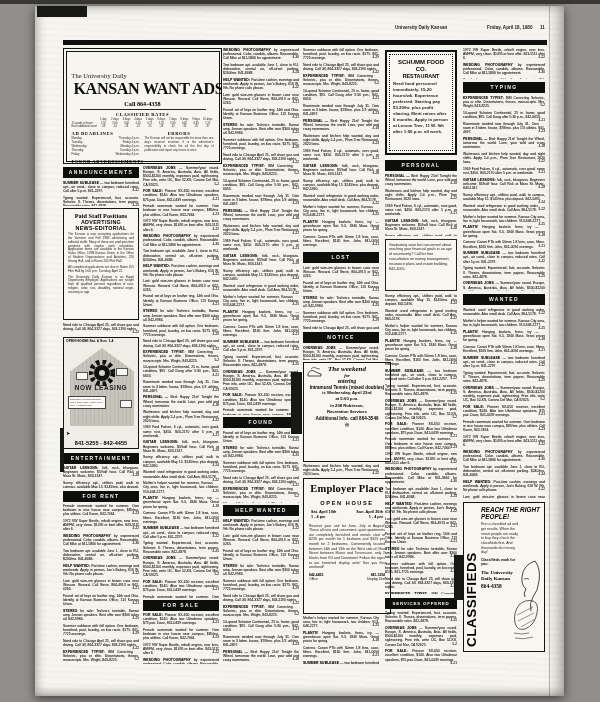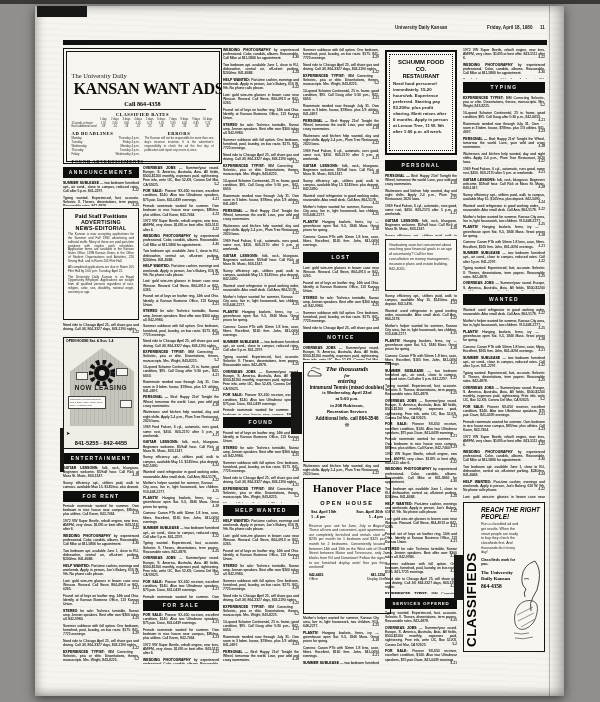--- a/index.html
+++ b/index.html
@@ -379,38 +379,38 @@
   <div class="bar" style="left:268px;top:326px;width:76px;">NOTICE</div>
   <div class="fillblk" style="left:268px;top:340px;width:76px;height:14px;">
       <p class="sn"><b>OVERSEAS JOBS </b>— Summer/year round. Europe, S. America, Australia, Asia. All fields, $500-$1200 monthly, expenses paid, sightseeing. Free info, write IJC, Box 52-KS, Corona Del Mar, CA 92625.</p>
     </div>
 
   <div class="adbox tennis">
     <svg width="16" height="12" viewBox="0 0 16 12">
       <path d="M1 8 Q3 3 7 5 Q10 7 14 8 L14 10 L1 10 Z" fill="none" stroke="#222" stroke-width=".8"></path>
       <path d="M4 3 Q6 0 9 2 Q11 3 13 3" fill="none" stroke="#222" stroke-width=".6"></path>
     </svg>
-    <div class="l1">The thousands</div>
+    <div class="l1">The weekend</div>
     <div class="l2" style="font-size:4.6px;font-style:italic;font-weight:bold;">for</div>
     <div class="l2">entering</div>
     <div class="l3">Intramural Tennis (mixed doubles)</div>
     <div class="l4">is Wednesday, April 23rd</div>
     <div class="l4">at 5:00 p.m.</div>
     <div class="l4">in 208 Robinson,</div>
     <div class="l4">Recreation Services</div>
     <div class="l3">Additional Info. call 864-3546</div>
     <div class="bow">❈</div>
   </div>
 
   <div class="fillblk" style="left:268px;top:458px;width:76px;height:12px;">
       <p class="sn">Waitresses and kitchen help wanted, day and night shifts. Apply 2-4 p.m., Plum Tree Restaurant, 2620 Iowa.<span class="end">4-22</span></p>
     </div>
 
   <div class="adbox hanover">
-    <div class="hp">Hanover Place</div>
+    <div class="hp">Employer Place</div>
     <div class="oh">OPEN HOUSE</div>
     <div class="dates">
       <span><span>Sat. April 19th</span><br><span>1 - 4 pm</span></span>
       <span style="text-align:right;"><span>Sun. April 20th</span><br><span>1 - 4 pm</span></span>
     </div>
     <div class="body">Reserve your unit for June, July or August! These all new and convenient, quiet apartments are completely furnished and rentals start at $235 per month for 1 bedroom and $325 per month for 2 bedrooms. Conveniently located between 14th and 15th on the West side of Ohio Street between Maine and Tennessee, only 2 blocks from KU and Downtown! Follow the signs to our furnished display units! See you this weekend!</div>
     <div class="foot">
       <span><b>842-4455</b><br><span>Office</span></span>
       <span style="text-align:right;"><b>841-1254</b><br><span>Display Unit</span></span>
     </div>

